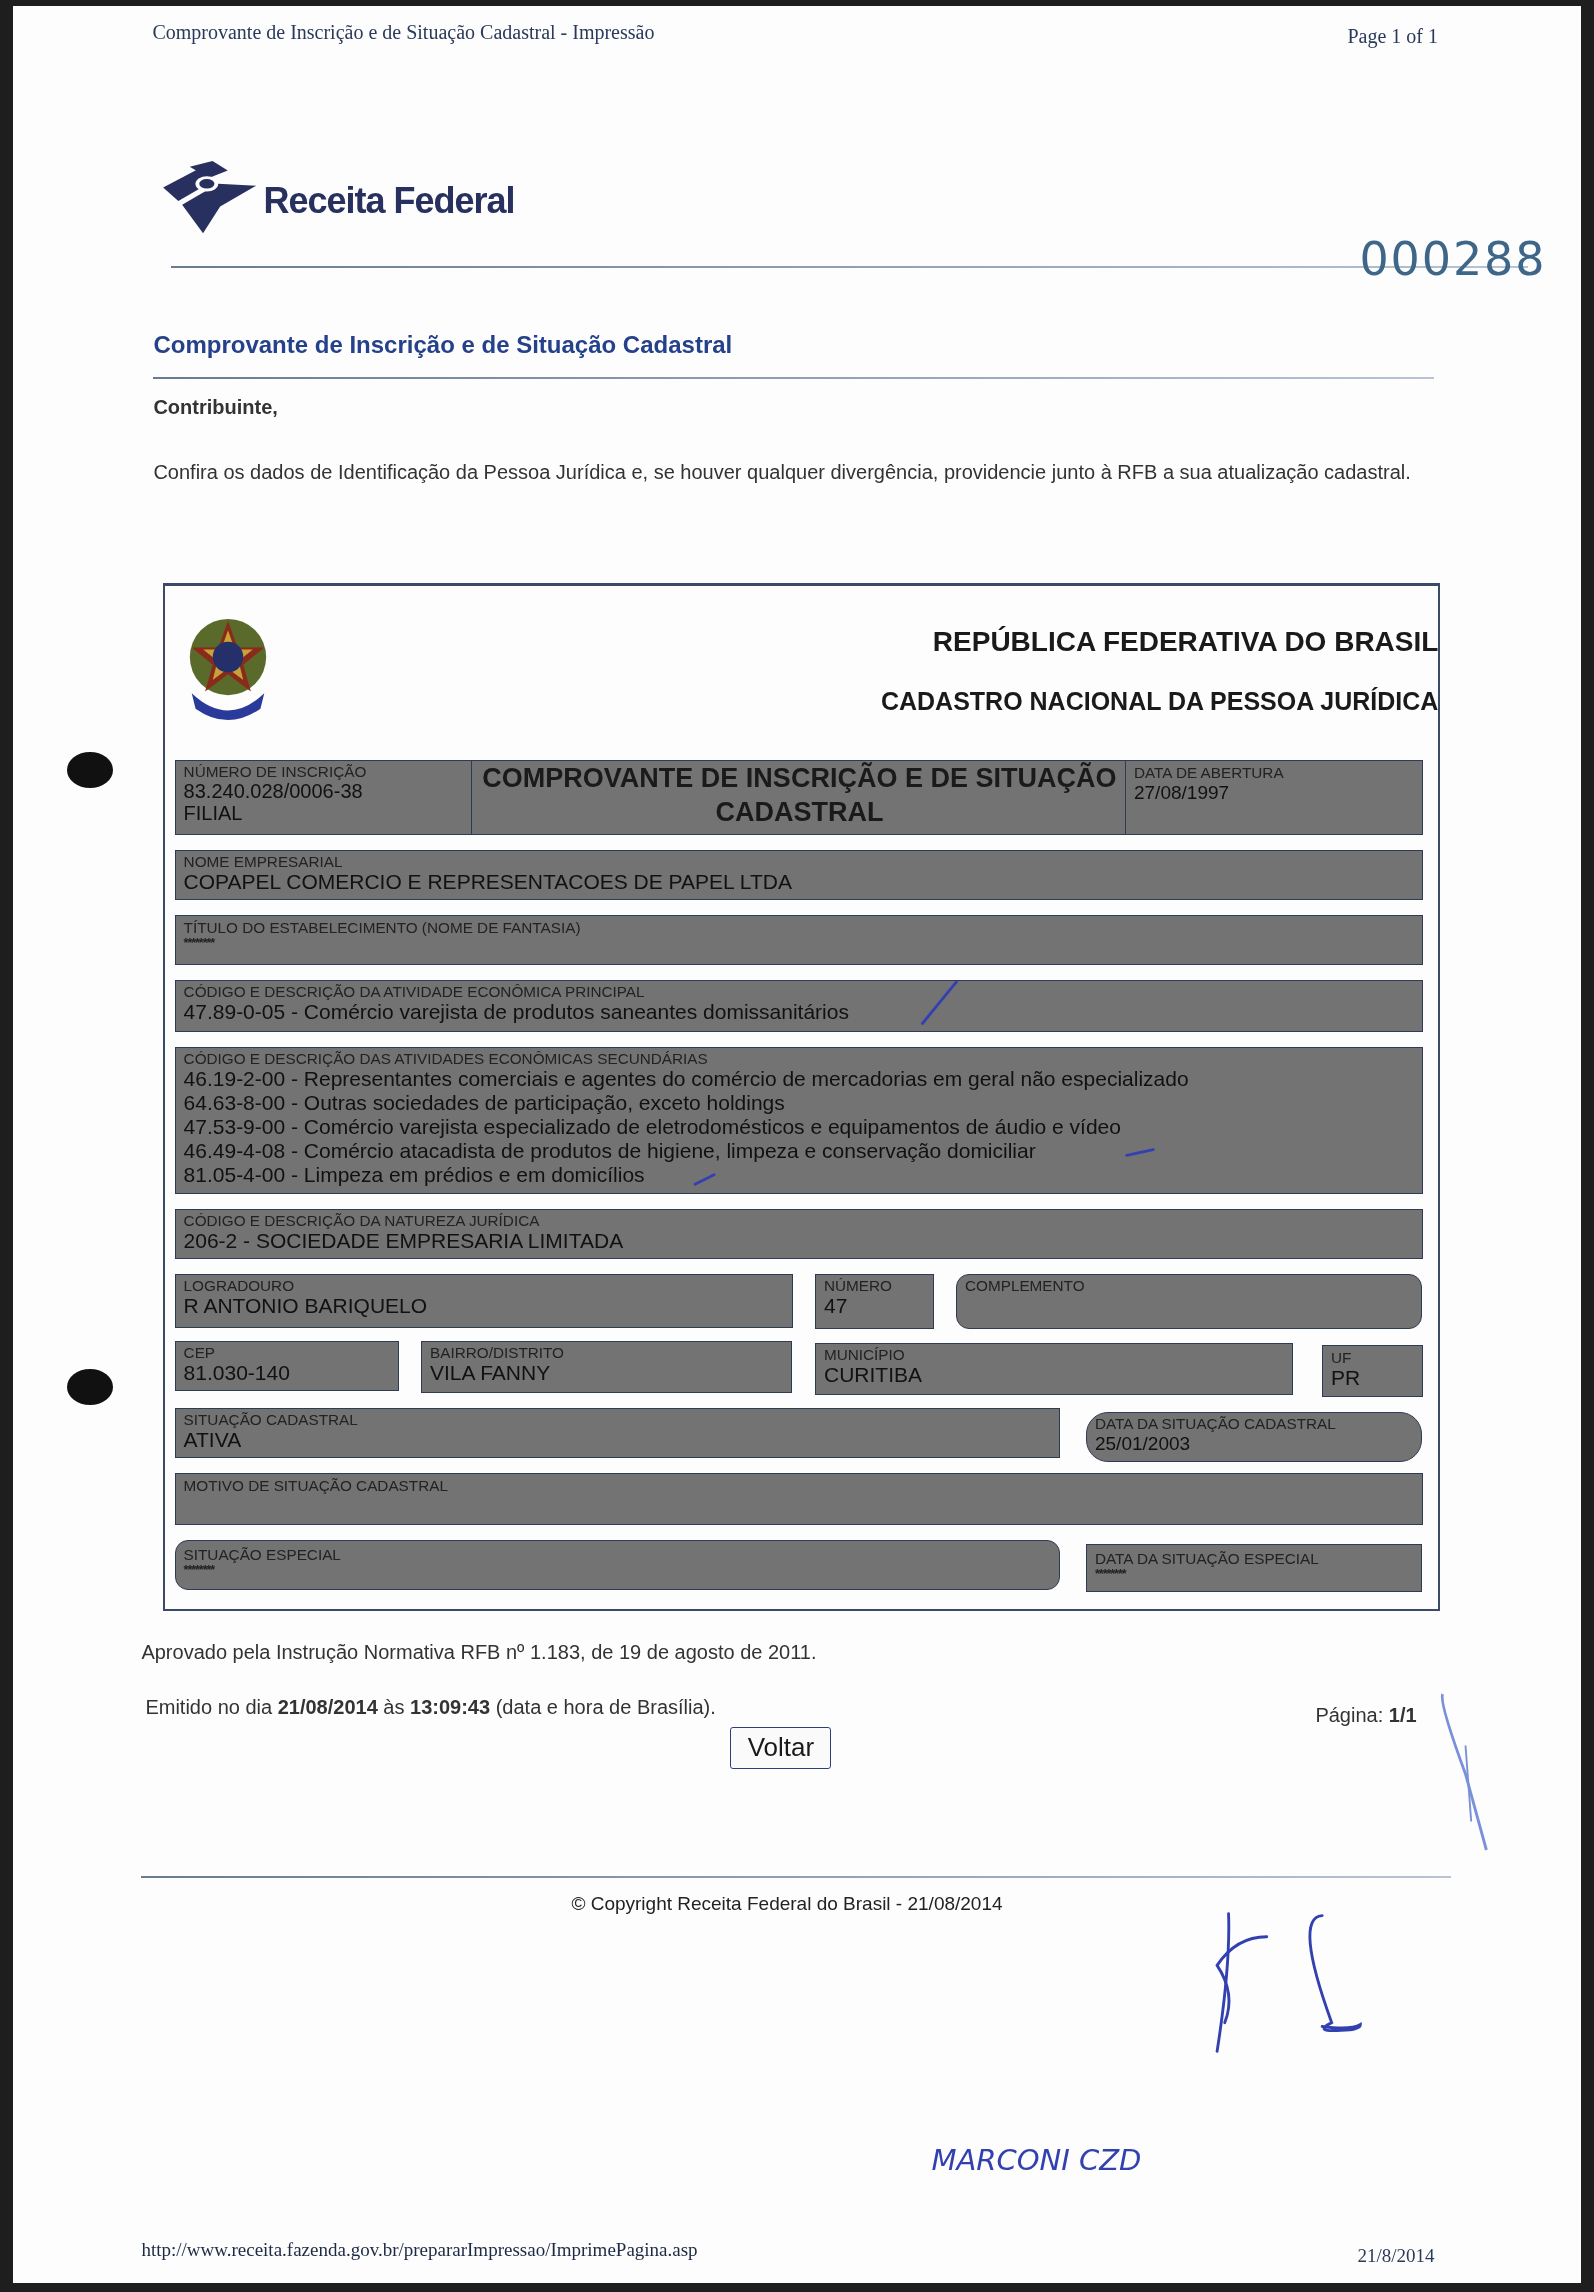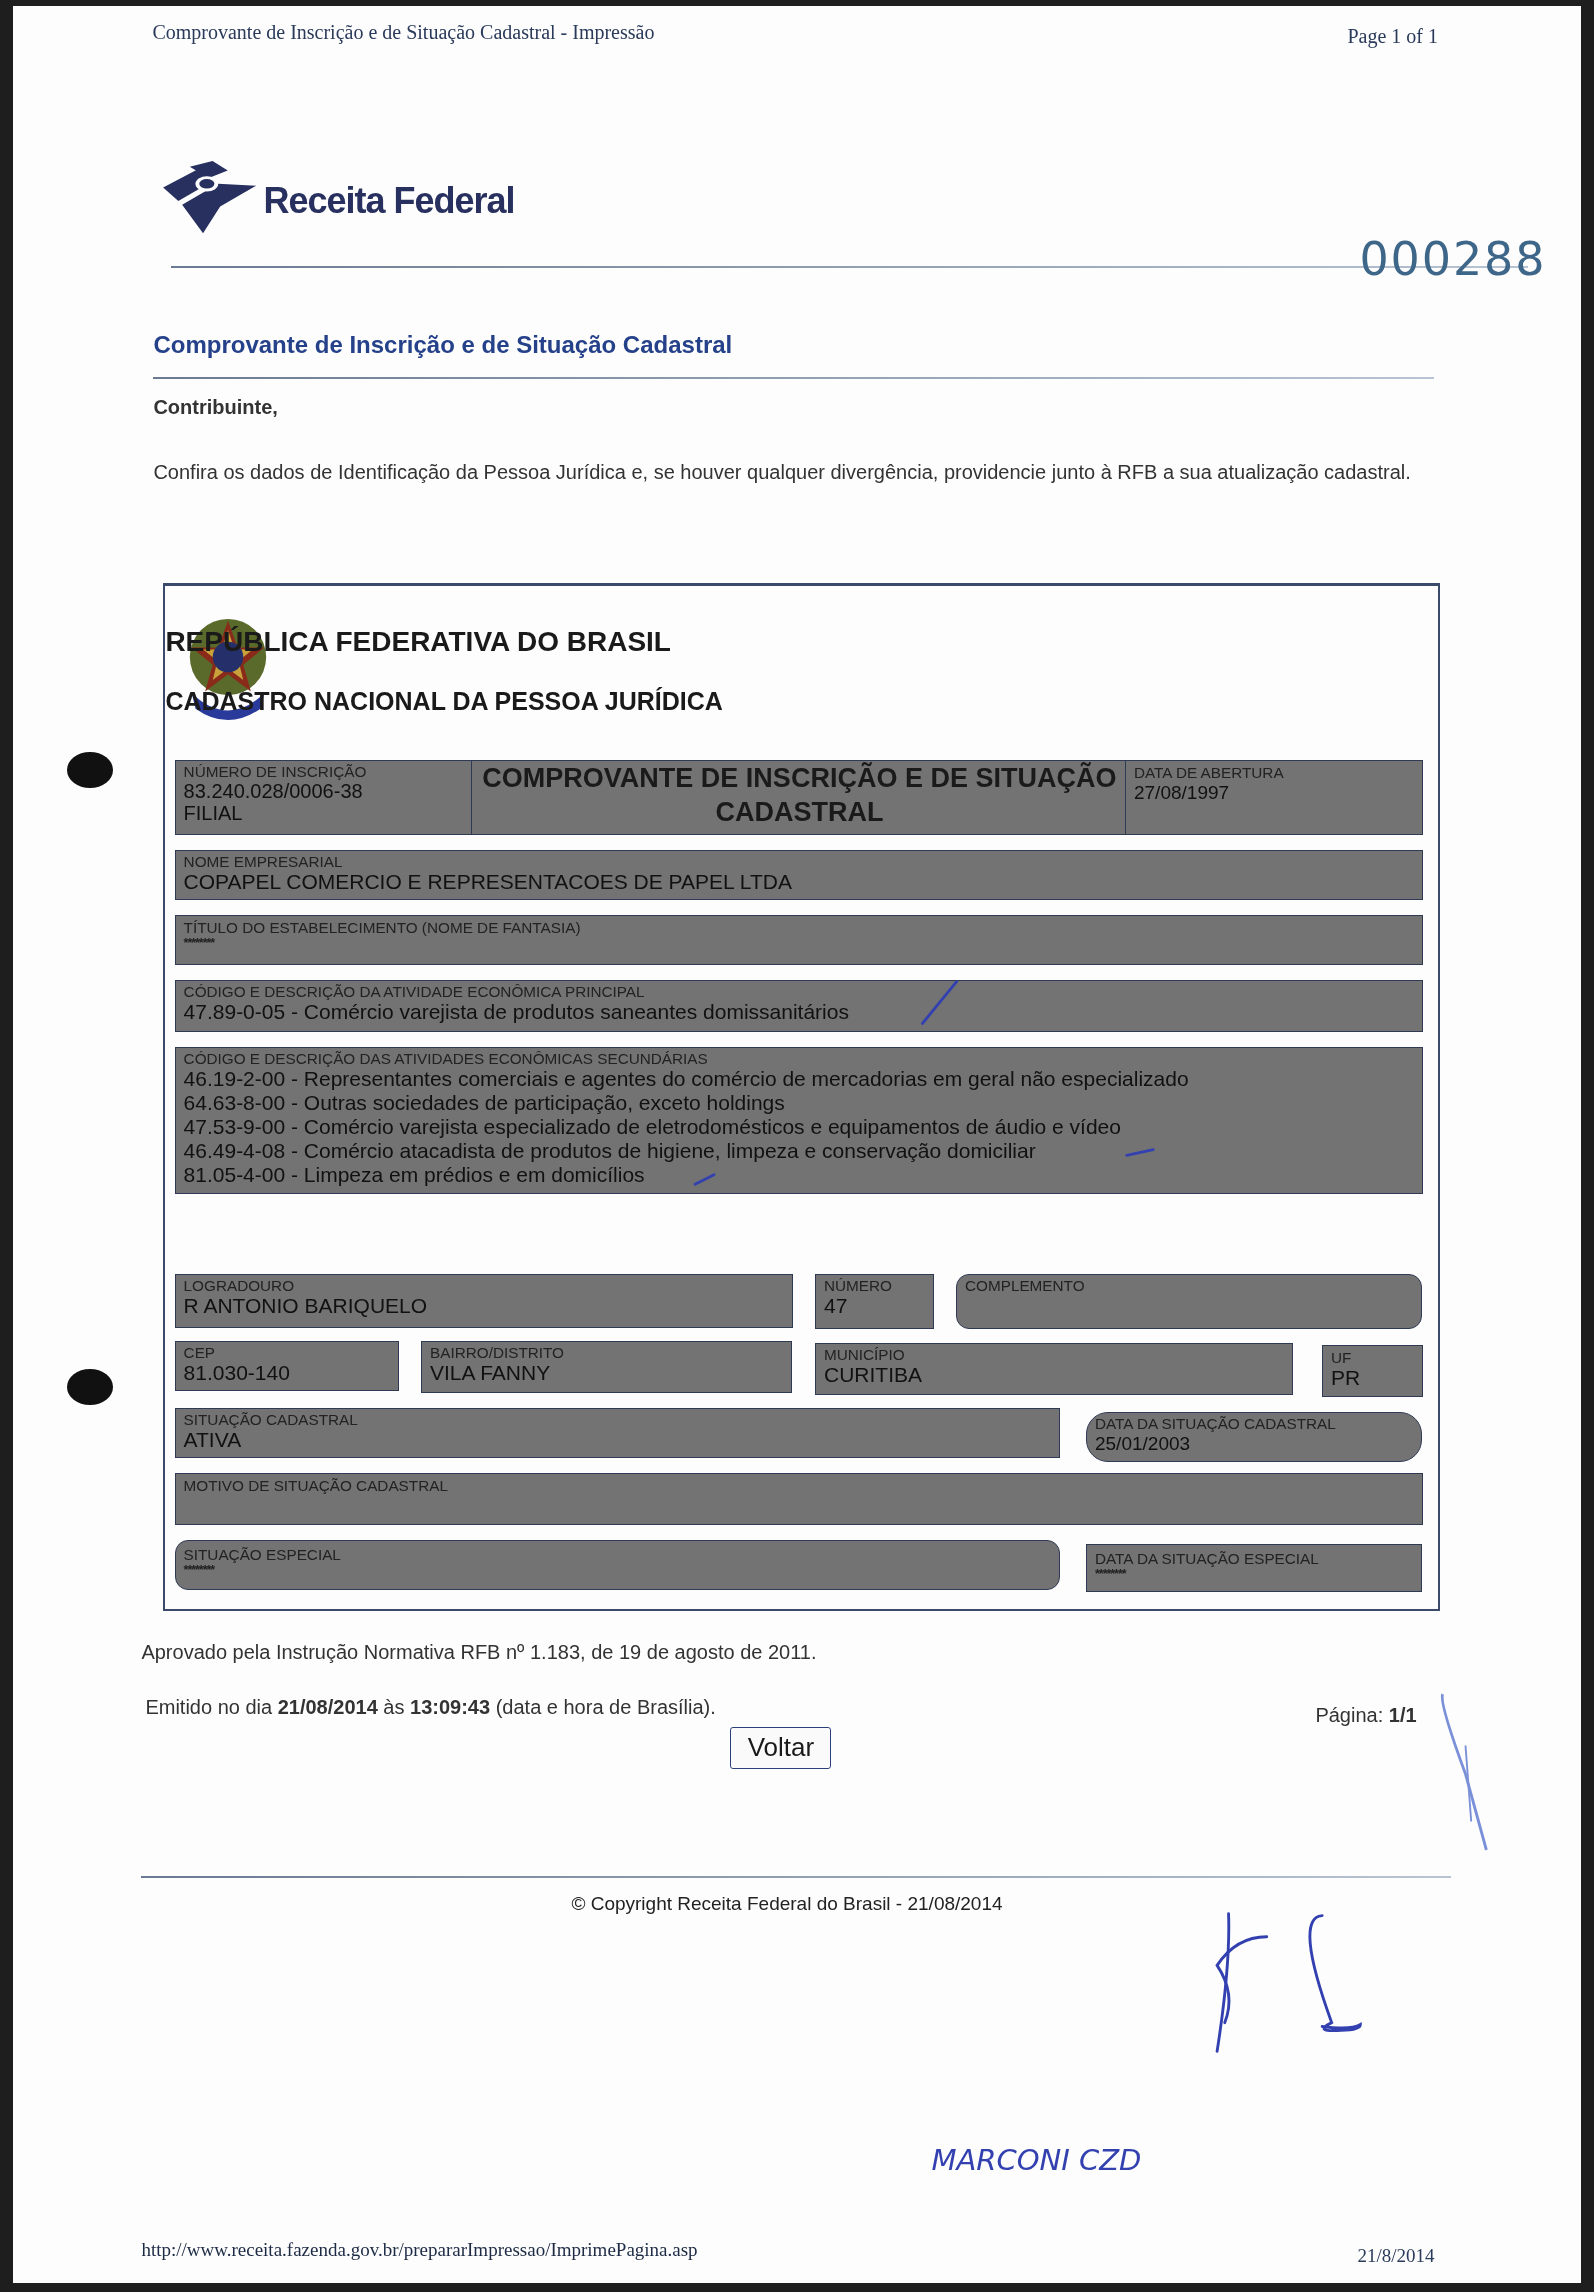--- a/index.html
+++ b/index.html
@@ -7,21 +7,21 @@
   body { font-family: "Liberation Sans", sans-serif; color: #1a1a1a; position: relative; }
   .page { position: absolute; left: 13.4px; top: 5.7px; width: 1568px; height: 2277px; background: #fdfdfd; }
   .abs { position: absolute; }
   .print-head { font-family: "Liberation Serif", serif; font-size: 20px; color: #2a3a5a; }
   .logo-text { font-family: "Liberation Sans", sans-serif; font-weight: bold; font-size: 36px; color: #27305e; letter-spacing: -1px; }
   .hr { position: absolute; height: 1.9px; background: linear-gradient(to right, #6a7a90, #b8c4d4); }
   .stamp { font-family: "DejaVu Sans", sans-serif; font-size: 46px; color: #3d6688; letter-spacing: 1.9px; }
   .section-title { font-size: 24px; font-weight: bold; color: #25418a; }
   .body-txt { font-size: 20px; color: #333; }
   .frame { position: absolute; left: 150px; top: 577px; width: 1277px; height: 1028px; border: 2.9px solid #3b4a6a; border-top-width: 3.8px; }
-  .heading { font-size: 28px; font-weight: bold; color: #1a1a1a; text-align: left; position: absolute; width: 100%; }
+  .heading { font-size: 28px; font-weight: bold; color: #1a1a1a; text-align: right; position: absolute; width: 100%; }
   .box { position: absolute; border: 1.9px solid #2f3b55; background: #737373; padding: 3.8px 7.6px; }
   .lbl { font-size: 15.3px; color: #222; text-transform: uppercase; line-height: 17px; display: block; }
   .val { font-size: 21px; font-weight: normal; color: #111; line-height: 24px; display: block; }
   .stars { font-size: 12.4px; font-weight: bold; letter-spacing: -1px; color: #222; display: block; line-height: 15.3px; }
   .center-title { font-size: 27px; font-weight: bold; text-align: center; line-height: 34px; }
   .btn { position: absolute; border: 1.9px solid #2b3f7a; border-radius: 2.9px; background: #fafafa; font-size: 26px; color: #1a1a1a; text-align: center; line-height: 38px; }
   .punch { position: absolute; width: 46px; height: 36px; background: #111; border-radius: 50%; }
   .pen { stroke: #3340b0; fill: none; stroke-width: 3; stroke-linecap: round; }
 </style>
 </head>
@@ -95,20 +95,24 @@
 
     <div class="box" style="left:9.6px; top:461px; width:1248px; height:147px; padding-top:1.9px;">
       <span class="lbl">CÓDIGO E DESCRIÇÃO DAS ATIVIDADES ECONÔMICAS SECUNDÁRIAS</span>
       <span class="val">46.19-2-00 - Representantes comerciais e agentes do comércio de mercadorias em geral não especializado</span>
       <span class="val">64.63-8-00 - Outras sociedades de participação, exceto holdings</span>
       <span class="val">47.53-9-00 - Comércio varejista especializado de eletrodomésticos e equipamentos de áudio e vídeo</span>
       <span class="val">46.49-4-08 - Comércio atacadista de produtos de higiene, limpeza e conservação domiciliar</span>
       <span class="val">81.05-4-00 - Limpeza em prédios e em domicílios</span>
     </div>
 
+    <div class="box" style="left:9.6px; top:623px; width:1248px; height:50px; padding-top:1.9px;">
+      <span class="lbl">CÓDIGO E DESCRIÇÃO DA NATUREZA JURÍDICA</span>
+      <span class="val">206-2 - SOCIEDADE EMPRESARIA LIMITADA</span>
+    </div>
 
     <div class="box" style="left:9.6px; top:688px; width:618px; height:54px; padding-top:1.9px;">
       <span class="lbl">LOGRADOURO</span>
       <span class="val">R ANTONIO BARIQUELO</span>
     </div>
     <div class="box" style="left:650px; top:688px; width:119px; height:55px; padding-top:1.9px;">
       <span class="lbl">NÚMERO</span>
       <span class="val">47</span>
     </div>
     <div class="box" style="left:791px; top:688px; width:466px; height:55px; padding-top:1.9px;border-radius:13px;">

